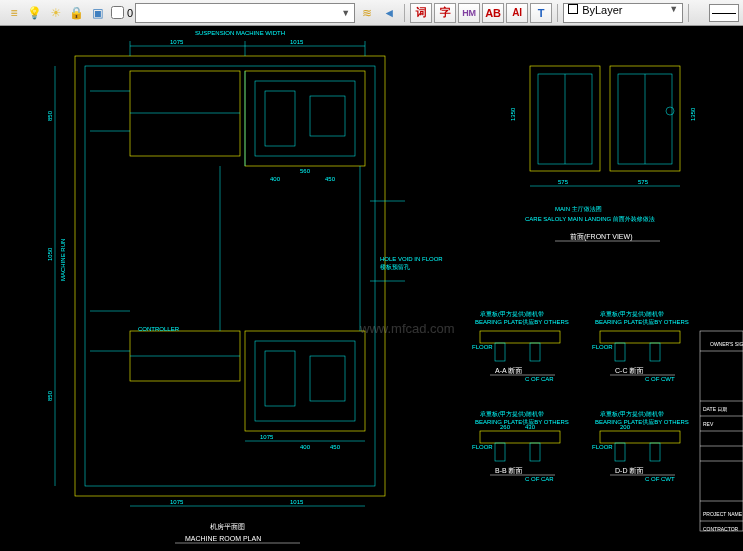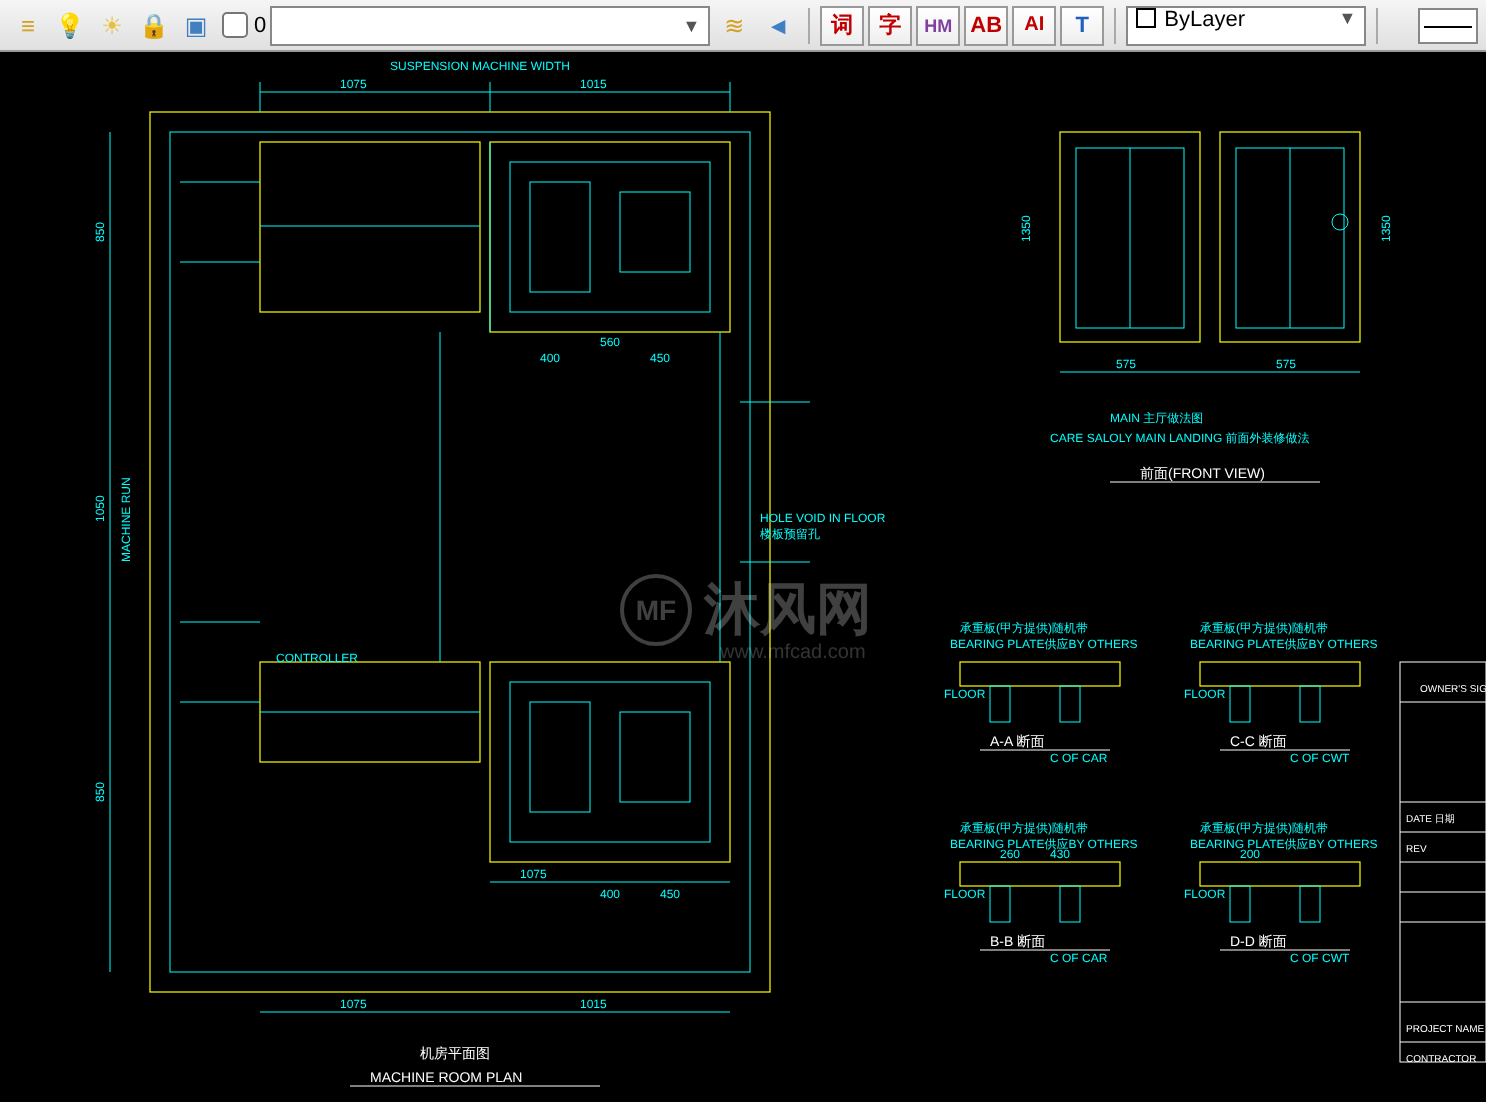--- a/index.html
+++ b/index.html
@@ -75,21 +75,21 @@
   width: 36px; height: 36px;
   border: 2px solid rgba(255,255,255,0.25);
   border-radius: 50%;
   display: flex; align-items: center; justify-content: center;
   font-size: 14px; margin-right: 6px;
 }
 .watermark-sub {
   position: absolute;
   top: 295px; left: 360px;
   color: rgba(255,255,255,0.2);
-  font-size: 10px;
+  font-size: 13px;
   pointer-events: none;
 }
 </style>
 </head>
 <body>
 
 <div class="toolbar">
   <div class="tb-group">
     <span class="tb-btn" style="color:#d4a020">≡</span>
     <span class="tb-btn" style="color:#e6c040">💡</span>
@@ -278,18 +278,14 @@
     <text x="710" y="345" class="cad-text-w" style="font-size:5px">OWNER'S SIGN</text>
     <text x="703" y="410" class="cad-text-w" style="font-size:5px">DATE 日期</text>
     <text x="703" y="425" class="cad-text-w" style="font-size:5px">REV</text>
     <text x="703" y="515" class="cad-text-w" style="font-size:5px">PROJECT NAME</text>
     <text x="703" y="530" class="cad-text-w" style="font-size:5px">CONTRACTOR</text>
   </g>
 
   </g>
 </svg>
 
-<div class="watermark">
-  <span class="mf">MF</span>
-  <span>沐风网</span>
-</div>
 <div class="watermark-sub">www.mfcad.com</div>
 </div>
 
 </body></html>

